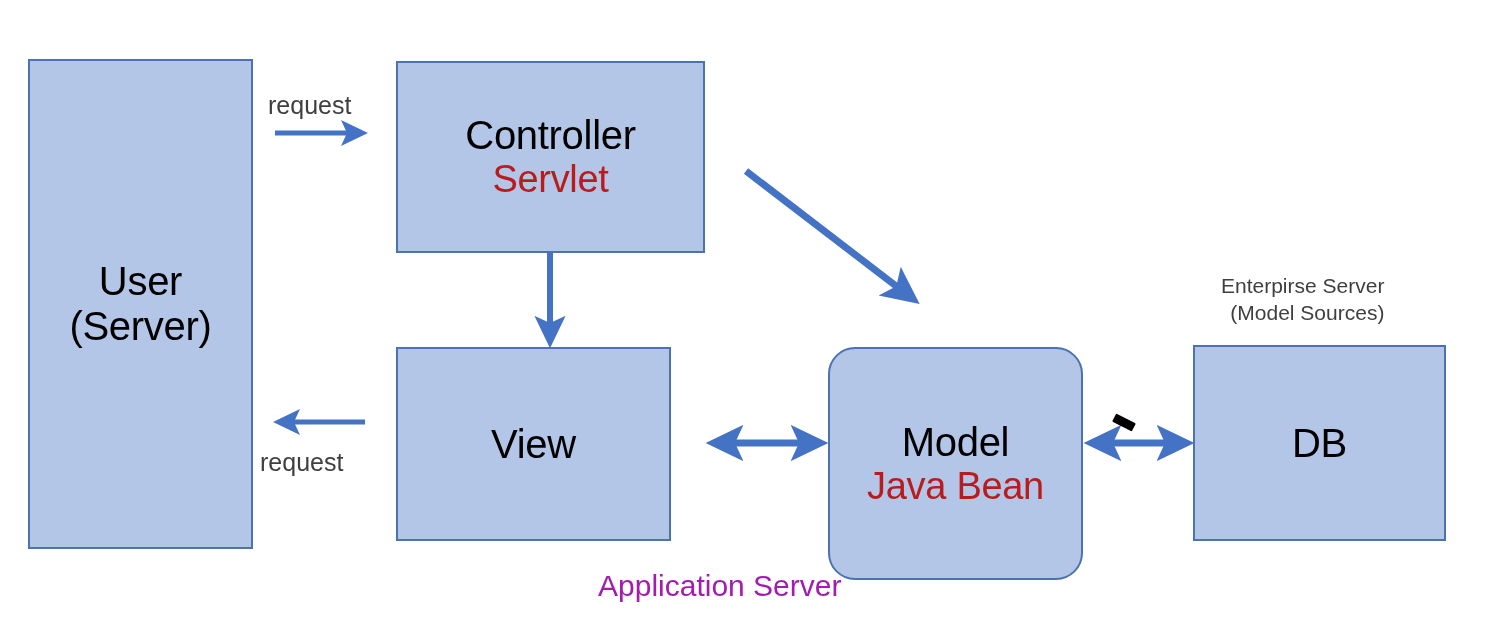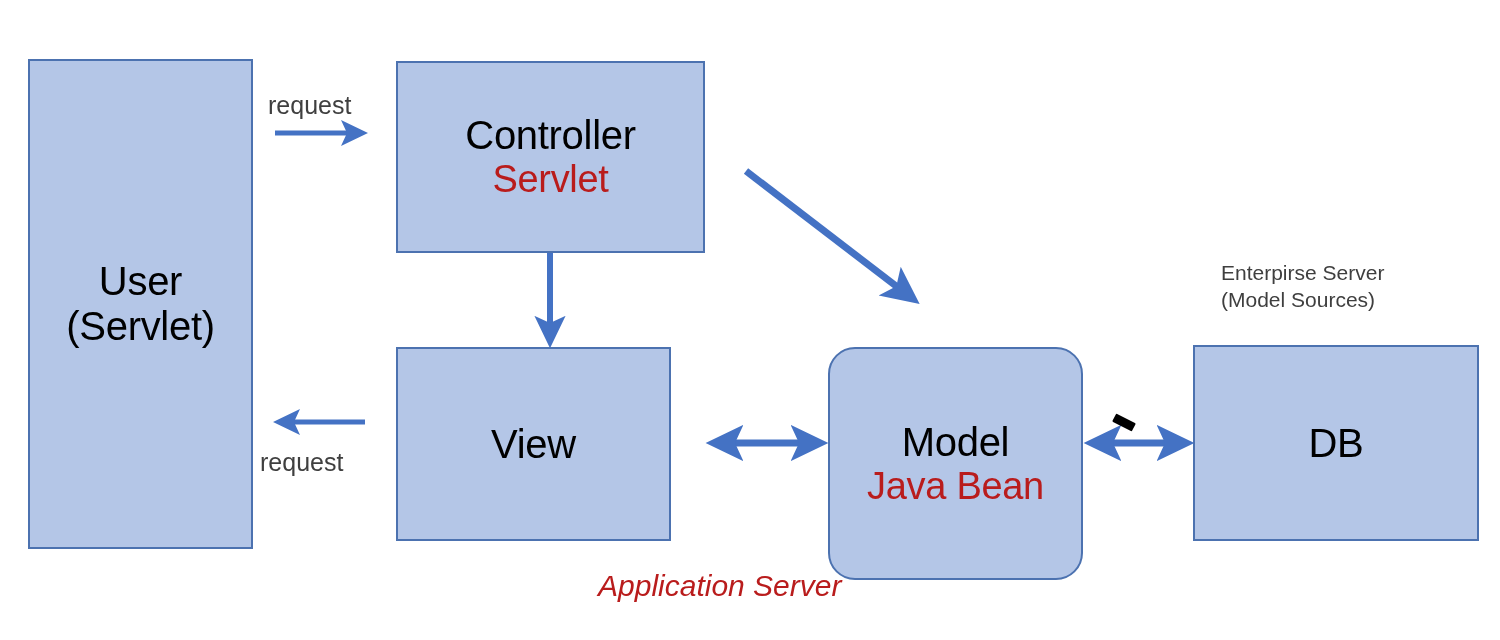--- a/index.html
+++ b/index.html
@@ -42,37 +42,37 @@
     line-height: 1.12;
     font-weight: 400;
     letter-spacing: -0.3px;
   }
   
   #node-user      { left: 28px;   top: 25px;  width: 225px; height: 490px; margin-top: 34px; }
   #node-user .node-title { font-size: 40px; }
   #node-controller{ left: 396px;  top: 61px;  width: 309px; height: 192px; }
   #node-view      { left: 396px;  top: 347px; width: 275px; height: 194px; }
   #node-model     { left: 828px;  top: 347px; width: 255px; height: 233px; border-radius: 27px; }
-  #node-db        { left: 1193px; top: 345px; width: 286px; height: 196px; }
+  #node-db        { left: 1193px; top: 345px; width: 253px; height: 196px; }
 
   
   .caption {
     position: absolute;
     color: #3f3f3f;
     font-size: 25px;
     line-height: 1.2;
     white-space: nowrap;
   }
   #label-request  { left: 268px;  top: 72px; margin-top: 18px;  }
   #label-response { left: 260px;  top: 447px; }
   #label-app-server {
-    left: 598px; top: 568px; font-size: 30px; color: #b91c1c; font-style: italic;
+    left: 598px; top: 568px; font-size: 30px; color: #a21caf;
   }
   #label-enterprise {
-    left: 1221px; top: 260px; font-size: 21px; text-align: left; line-height: 1.28;
+    left: 1221px; top: 273px; font-size: 21px; text-align: right; line-height: 1.28;
     color: #3f3f3f;
   }
 
   
   #connectors {
     position: absolute;
     left: 0; top: 0;
     width: 1500px; height: 640px;
     pointer-events: none;
   }
@@ -125,21 +125,21 @@
 
     <g>
       <line x1="1092" y1="443" x2="1186" y2="443" stroke="#4472c4" stroke-width="7" marker-start="url(#ah-start)" marker-end="url(#ah-right)"></line>
     </g>
   </svg>
 
   <div class="tickmark"></div>
 
   <div class="node" id="node-user">
     <div class="node-title">User</div>
-    <div class="node-title">(Servlet)</div>
+    <div class="node-title">(Server)</div>
   </div>
 
   <div class="node" id="node-controller">
     <div class="node-title">Controller</div>
     <div class="node-sub">Servlet</div>
   </div>
 
   <div class="node" id="node-view">
     <div class="node-title">View</div>
   </div>

